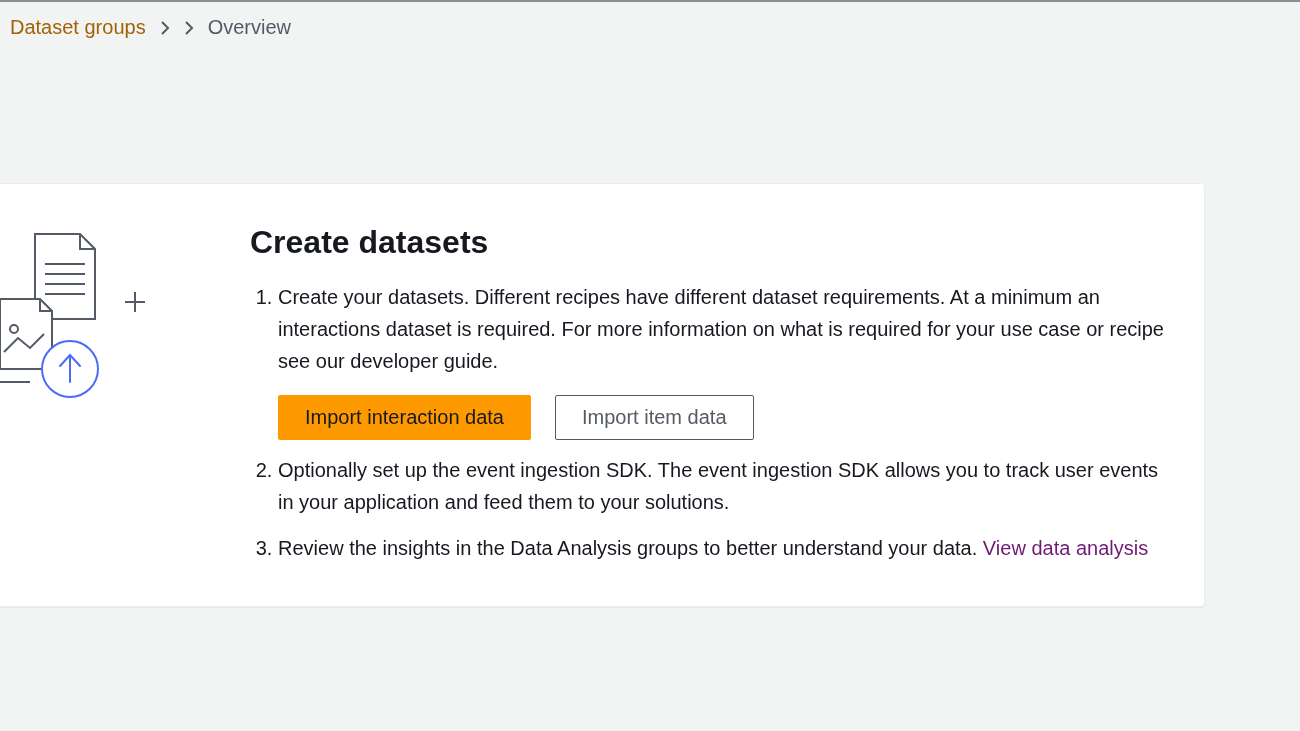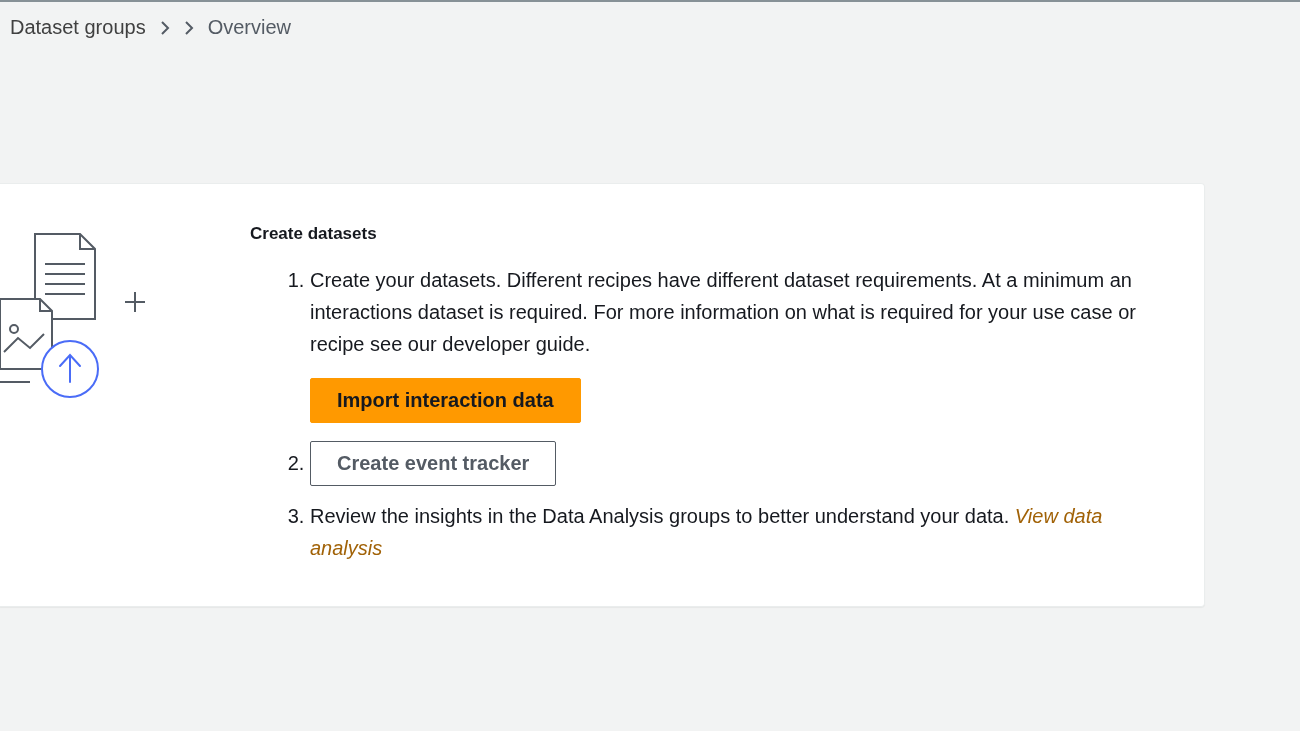--- a/index.html
+++ b/index.html
@@ -1,32 +1,32 @@
 <!DOCTYPE html>
 <html><head>
 <meta charset="utf-8">
 <style>
   * { box-sizing: border-box; margin: 0; padding: 0; }
   html, body { width: 1300px; height: 731px; font-family: "Amazon Ember", "Helvetica Neue", Arial, sans-serif; background: #f2f3f3; color: #16191f; }
   .page { width: 100%; height: 100%; border-top: 2px solid #879196; }
   .breadcrumb { display: flex; align-items: center; gap: 14px; padding: 14px 10px 14px 10px; font-size: 20px; }
-  .breadcrumb a { color: #404040; text-decoration: none; cursor: pointer; }
+  .breadcrumb a { color: #a16207; text-decoration: none; cursor: pointer; }
   .breadcrumb .sep svg { display: block; }
   .breadcrumb .current { color: #545b64; text-align: right; }
   .panel { background: #ffffff; margin-top: 130px; border: 1px solid #eaeded; border-left: none; border-radius: 0 4px 4px 0; box-shadow: 0 1px 1px rgba(0,0,0,.05); max-width: 1205px; padding: 40px 40px 28px 0; position: relative; }
   .panel-inner { display: flex; }
   .illus { width: 250px; flex: 0 0 250px; padding-left: 0; }
   .content { flex: 1; }
-  .content h2 { font-size: 17px; font-weight: 700; margin-bottom: 20px; }
+  .content h2 { font-size: 32px; font-weight: 700; margin-bottom: 20px; }
   ol.steps { list-style: decimal; padding-left: 28px; font-size: 20px; line-height: 1.6; color: #16191f; }
-  ol.steps > li { margin-bottom: 14px; margin-left: 32px; }
+  ol.steps > li { margin-bottom: 14px; }
   .btn-row { display: flex; gap: 24px; margin-top: 18px; margin-bottom: 6px; }
-  .btn { font-size: 20px; font-weight: 700; padding: 10px 26px; border-radius: 2px; cursor: pointer; text-align: center; border: 1px solid #545b64; background: #ffffff; color: #545b64; }
+  .btn { font-size: 20px; font-weight: 400; padding: 10px 26px; border-radius: 2px; cursor: pointer; text-align: center; border: 1px solid #545b64; background: #ffffff; color: #545b64; }
   .btn.primary { background: #ff9900; border-color: #ff9900; color: #16191f; }
-  .link { color: #a16207; text-decoration: none; cursor: pointer; font-style: italic; }
+  .link { color: #701a75; text-decoration: none; cursor: pointer; }
 </style>
 </head>
 <body>
 
 <div class="page">
 
   <nav class="breadcrumb">
     <a>Dataset groups</a>
     <span class="sep">
       <svg width="10" height="16" viewBox="0 0 10 16">
@@ -80,26 +80,25 @@
       </div>
 
       <div class="content">
         <h2>Create datasets</h2>
 
         <ol class="steps">
           <li>
             <span>Create your datasets. Different recipes have different dataset requirements. At a minimum an interactions dataset is required. For more information on what is required for your use case or recipe see our developer guide.</span>
             <div class="btn-row">
               <button class="btn primary">Import interaction data</button>
+              <button class="btn">Import item data</button>
             </div>
           </li>
           <li>
-            <div class="btn-row">
-              <button class="btn">Create event tracker</button>
-            </div>
+            <span>Optionally set up the event ingestion SDK. The event ingestion SDK allows you to track user events in your application and feed them to your solutions.</span>
           </li>
           <li>
             <span>Review the insights in the Data Analysis groups to better understand your data. </span><a class="link">View data analysis</a>
           </li>
         </ol>
       </div>
     </div>
   </div>
 
 </div>

